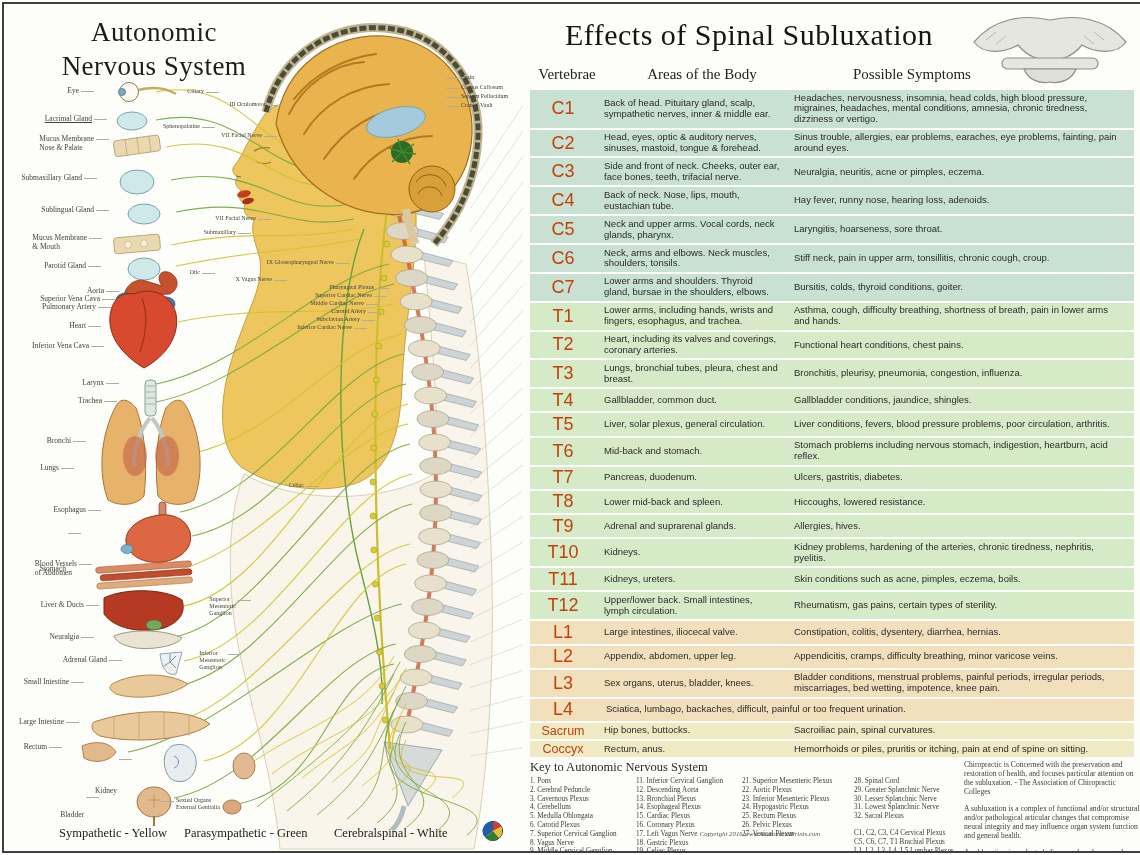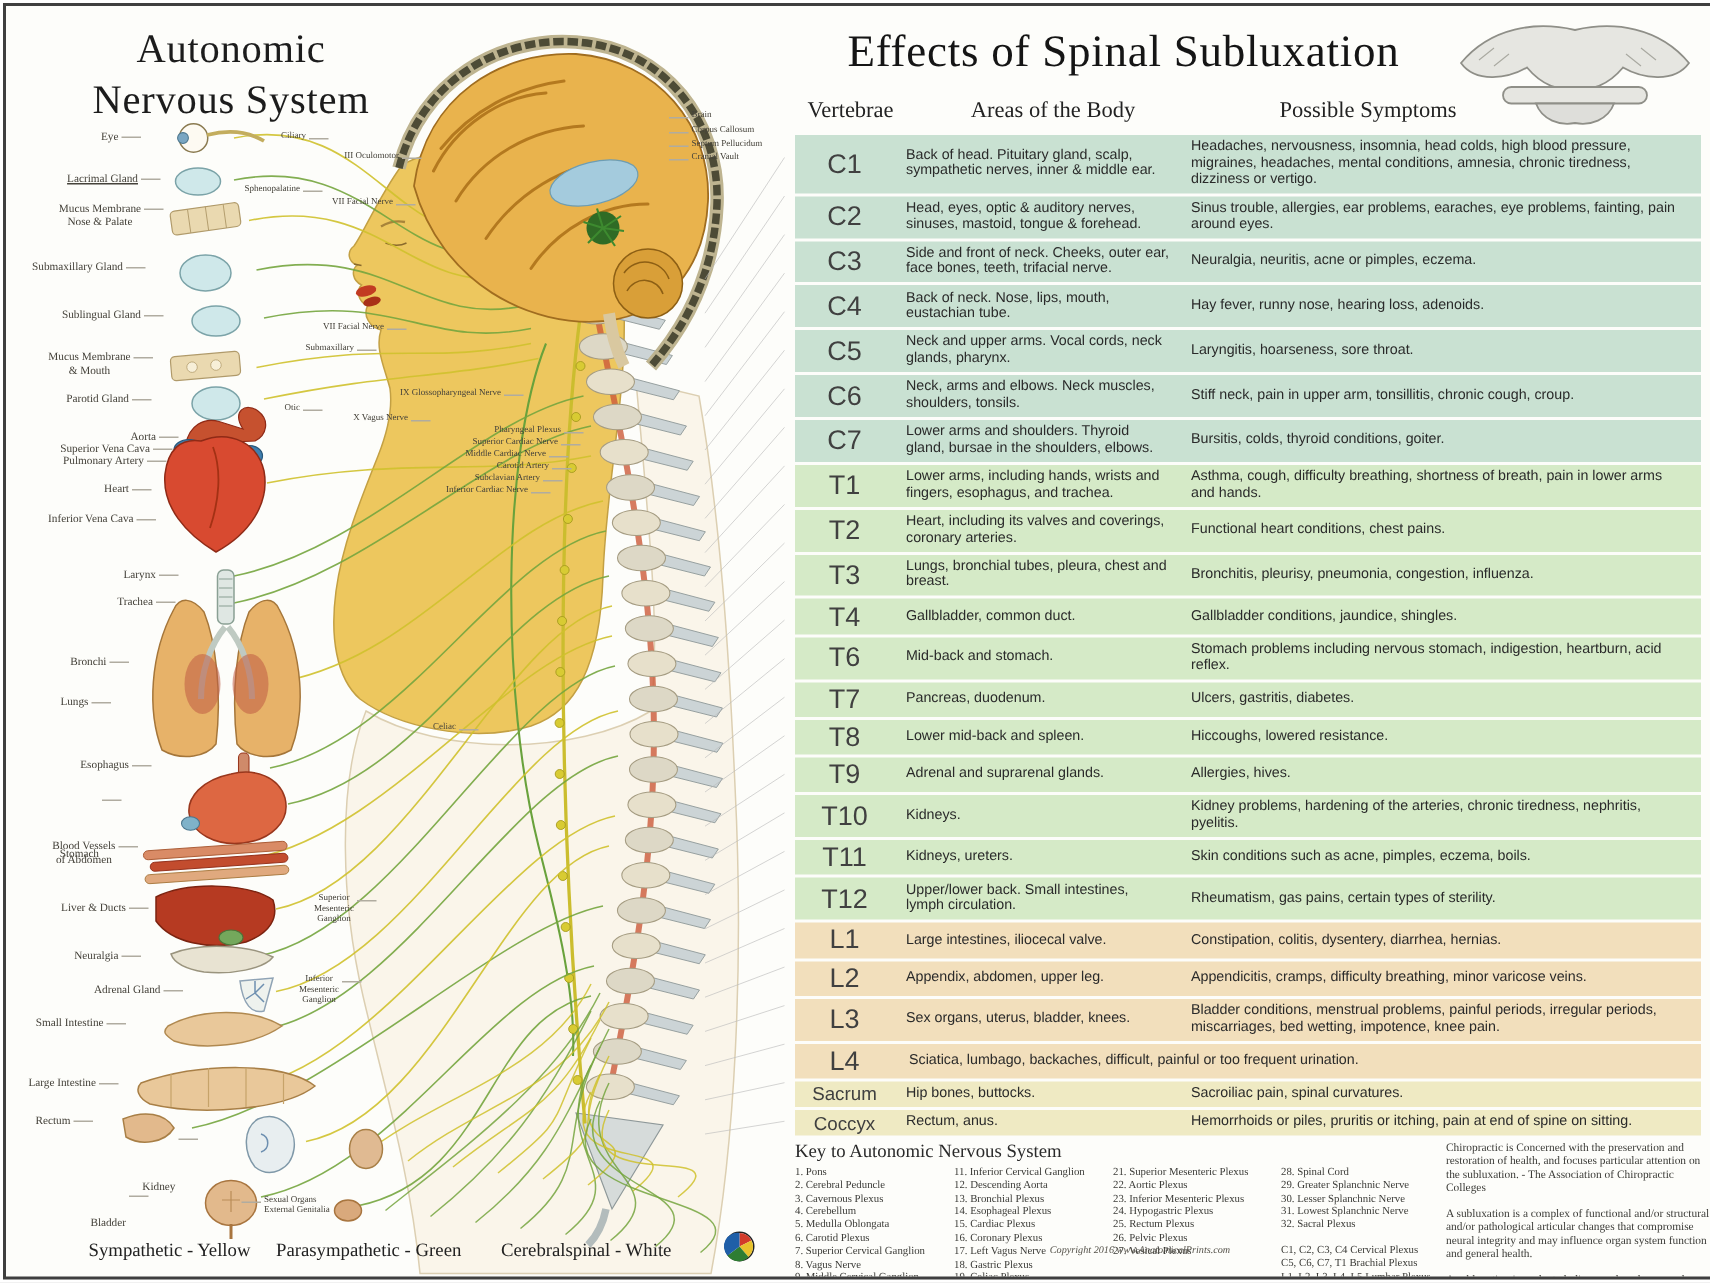--- a/index.html
+++ b/index.html
@@ -6,21 +6,21 @@
   #stage{position:relative;width:1140px;height:855px;background:#fff;overflow:hidden;
          font-family:"Liberation Serif",serif;padding-left:12px;}
   #poster{position:absolute;inset:2px;border:2px solid #3f3f3f;background:#fdfdfa;overflow:hidden;}
 
   
   #left-panel{position:absolute;left:0;top:0;width:520px;height:100%;}
   #ans-title{position:absolute;left:10px;top:12px;width:280px;text-align:center;
              font-size:27px;line-height:1.25;color:#1c1c1c;letter-spacing:.5px;}
   #anatomy-svg{position:absolute;left:0;top:0;}
   .lbl{position:absolute;font-size:7.5px;line-height:8.5px;color:#45423a;
-       white-space:pre-line;text-align:center;}
+       white-space:pre-line;text-align:left;}
   .lbl.small{font-size:6px;line-height:7px;}
   .lbl.left-anch{text-align:left;}
   .lline{position:absolute;height:1px;background:#b0aca0;}
   #legend{position:absolute;top:822px;left:0;width:520px;font-size:12.5px;color:#222;}
   #legend span{position:absolute;white-space:nowrap;}
 
   
   #right-panel{position:absolute;left:520px;top:0;width:616px;height:100%;}
   #sub-title{position:absolute;left:0;top:14px;width:450px;text-align:center;
              font-size:30px;color:#151515;letter-spacing:.5px;}
@@ -31,21 +31,21 @@
   #th-sym{left:258px;width:260px;}
 
   #sub-table{position:absolute;left:6px;top:86px;width:604px;height:667px;
              display:flex;flex-direction:column;gap:2px;}
   .row{display:flex;align-items:center;flex:1 1 auto;min-height:13px;}
   .sec-c{background:#c9e1d2;}
   .sec-t{background:#d5eac7;}
   .sec-l{background:#f2dfbc;}
   .sec-s{background:#efeac3;}
   .cell{font-family:"Liberation Sans",sans-serif;color:#2a2a2a;}
-  .vert{width:66px;flex:none;text-align:center;font-size:18px;color:#404040;}
+  .vert{width:66px;flex:none;text-align:center;font-size:18px;color:#c2410c;}
   .vert.small-id{font-size:12.5px;}
   .areas{width:176px;flex:none;font-size:9.5px;line-height:10.8px;padding:2px 4px 2px 8px;}
   .syms{flex:1;font-size:9.5px;line-height:10.8px;padding:2px 8px 2px 10px;}
 
   
   #key-section{position:absolute;left:6px;top:756px;width:606px;height:92px;}
   #key-title{position:absolute;left:0;top:0;font-size:12.5px;color:#2a2a2a;}
   .key-col{position:absolute;top:17px;font-size:7.2px;line-height:8.8px;color:#3c3c38;}
   .key-gap{height:8px;}
   #key-paras{position:absolute;left:434px;top:0;width:176px;font-size:7.6px;
@@ -495,20 +495,25 @@
             <div class="cell vert">T3</div>
             <div class="cell areas">Lungs, bronchial tubes, pleura, chest and breast.</div>
             <div class="cell syms">Bronchitis, pleurisy, pneumonia, congestion, influenza.</div>
           </div>
           <div class="row sec-t">
             <div class="cell vert">T4</div>
             <div class="cell areas">Gallbladder, common duct.</div>
             <div class="cell syms">Gallbladder conditions, jaundice, shingles.</div>
           </div>
           <div class="row sec-t">
+            <div class="cell vert">T5</div>
+            <div class="cell areas">Liver, solar plexus, general circulation.</div>
+            <div class="cell syms">Liver conditions, fevers, blood pressure problems, poor circulation, arthritis.</div>
+          </div>
+          <div class="row sec-t">
             <div class="cell vert">T6</div>
             <div class="cell areas">Mid-back and stomach.</div>
             <div class="cell syms">Stomach problems including nervous stomach, indigestion, heartburn, acid reflex.</div>
           </div>
           <div class="row sec-t">
             <div class="cell vert">T7</div>
             <div class="cell areas">Pancreas, duodenum.</div>
             <div class="cell syms">Ulcers, gastritis, diabetes.</div>
           </div>
           <div class="row sec-t">

